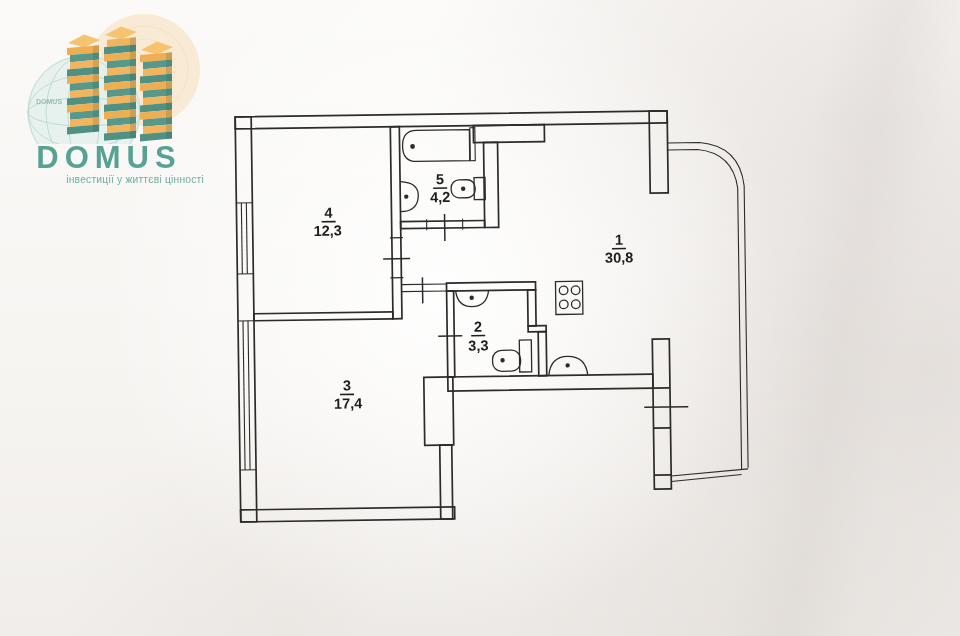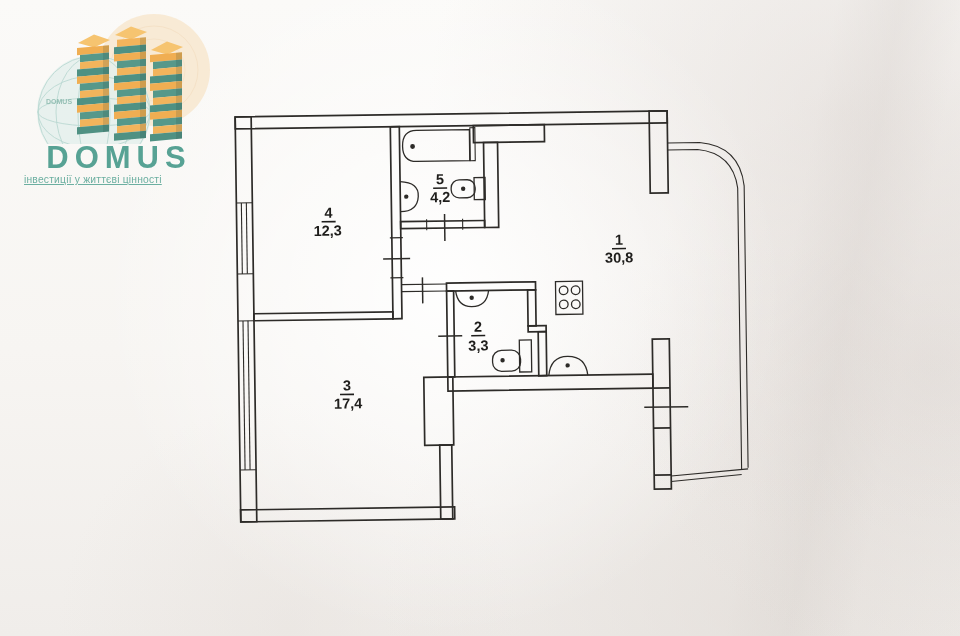--- a/index.html
+++ b/index.html
@@ -9,30 +9,30 @@
     background-color:#f6f4f1;
     background-image:
       radial-gradient(circle at 46% 46%, rgba(255,255,255,.9) 0%, rgba(255,255,255,0) 55%),
       radial-gradient(circle at 88% 18%, rgba(221,214,210,.55) 0%, rgba(221,214,210,0) 42%),
       radial-gradient(circle at 97% 58%, rgba(216,209,205,.5) 0%, rgba(216,209,205,0) 30%),
       radial-gradient(circle at 78% 96%, rgba(222,216,211,.55) 0%, rgba(222,216,211,0) 38%),
       radial-gradient(circle at 30% 99%, rgba(228,222,217,.4) 0%, rgba(228,222,217,0) 25%),
       linear-gradient(100deg, rgba(0,0,0,0) 78%, rgba(198,192,187,.22) 84%, rgba(0,0,0,0) 90%),
       linear-gradient(180deg,#fbfaf8 0%,#f7f5f2 55%,#f0edea 100%);
   }
-  .logo{position:absolute;left:24px;top:4px;width:190px;height:192px;}
+  .logo{position:absolute;left:14px;top:4px;width:190px;height:192px;}
   .logo svg{display:block;}
   .brand-name{
     position:absolute;left:0;top:136px;width:190px;text-align:center;
     font-weight:800;font-size:31px;letter-spacing:6px;color:#57a294;
     font-family:"Liberation Sans", sans-serif;
   }
   .brand-tagline{
-    position:absolute;left:0;top:170px;width:190px;text-align:left;
-    font-size:10.3px;letter-spacing:.2px;color:#6cafa1;white-space:nowrap;text-decoration:underline;
+    position:absolute;left:0;top:170px;width:190px;text-align:right;
+    font-size:10.3px;letter-spacing:.2px;color:#6cafa1;white-space:nowrap;
   }
   .plan-svg{position:absolute;left:0;top:0;}
   .wall{fill:none;stroke:#2d2b28;stroke-width:1.7;}
   .thin{fill:none;stroke:#2d2b28;stroke-width:1.1;}
   .fix{fill:none;stroke:#2d2b28;stroke-width:1.3;}
   .tick{fill:none;stroke:#2d2b28;stroke-width:1.5;}
   .dot{fill:#2d2b28;stroke:none;}
   .lbl{font-family:"Liberation Sans", sans-serif;font-weight:bold;font-size:14.5px;fill:#1f1e1c;}
   .ul{stroke:#1f1e1c;stroke-width:1.6;}
 </style>

